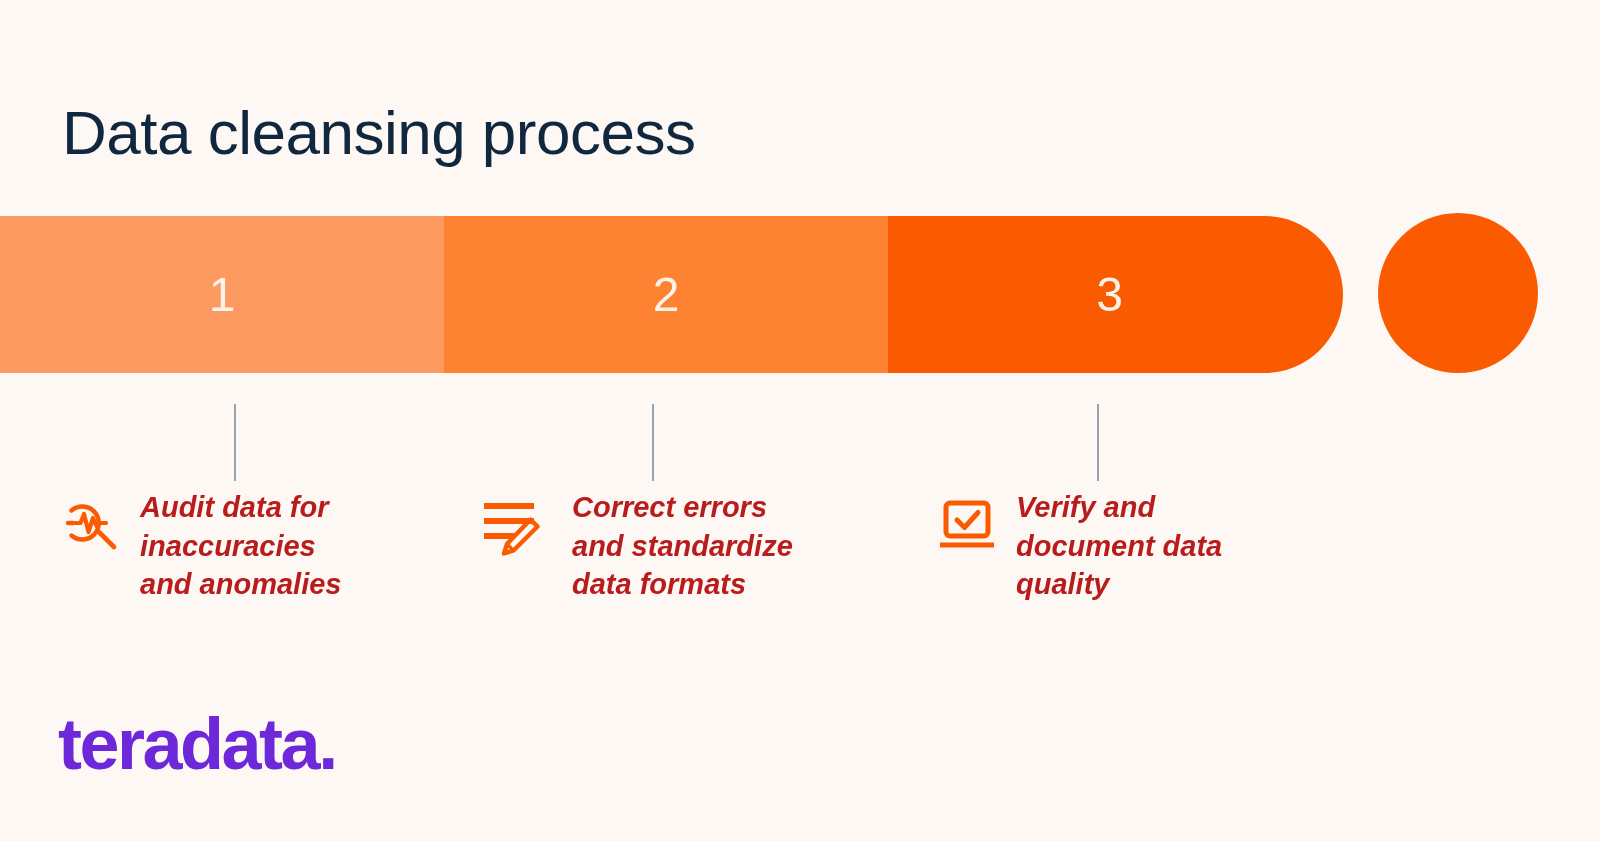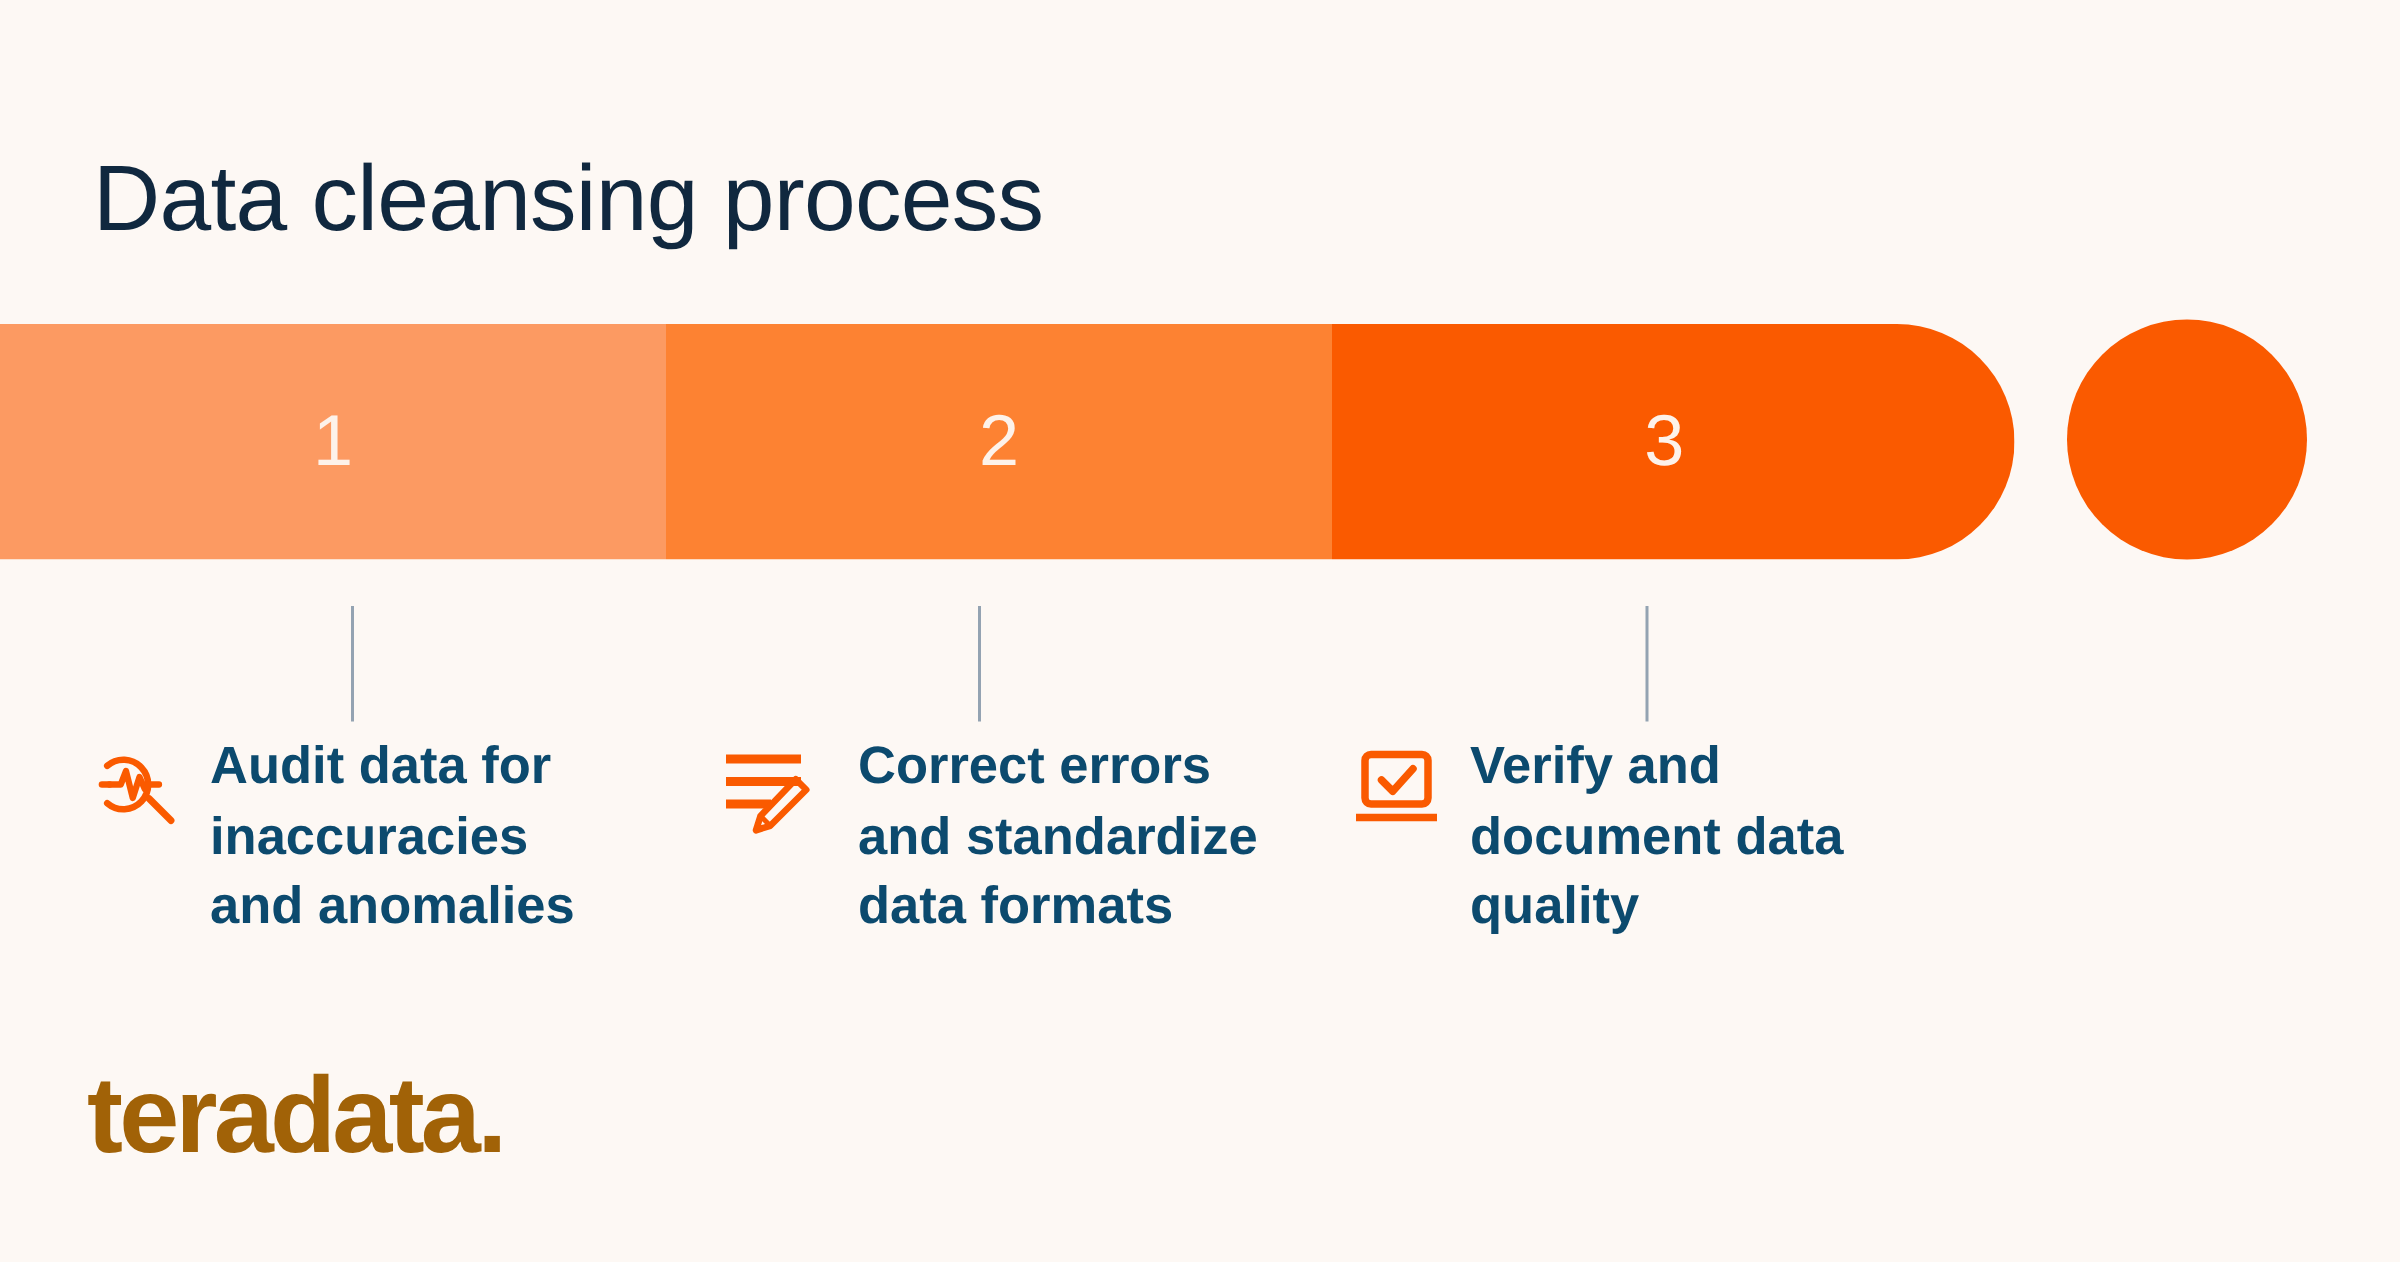--- a/index.html
+++ b/index.html
@@ -89,51 +89,52 @@
 
   
   .step {
     position: absolute;
     top: 488px;
     display: flex;
     align-items: flex-start;
   }
   .step.s1 { left: 60px; }
   .step.s2 { left: 478px; }
-  .step.s3 { left: 900px; }
+  .step.s3 { left: 936px; }
 
   .step-icon {
     flex: 0 0 auto;
     width: 62px;
     height: 62px;
     margin-top: 4px;
   }
   .step.s2 .step-icon { margin-top: 6px; }
   .step.s3 .step-icon { margin-top: 6px; }
 
   .step-text {
     margin-left: 18px;
-    font-size: 35px;
+    font-size: 29px;
     font-weight: bold;
-    color: #0c4a6e;
+    color: #b91c1c;
     line-height: 1.33;
     max-width: 260px;
     white-space: pre-line;
+    font-style: italic;
   }
   .step.s2 .step-text { max-width: 270px; margin-left: 32px; }
   .step.s3 .step-text { max-width: 260px; }
 
   
   .brand-logo {
     position: absolute;
     left: 58px;
     top: 708px;
     font-size: 72px;
     font-weight: bold;
-    color: #a16207;
+    color: #6d28d9;
     letter-spacing: -2.5px;
     line-height: 1;
   }
 </style>
 </head>
 <body>
 
 <div id="infographic">
 
   <h1 class="page-title">Data cleansing process</h1>

